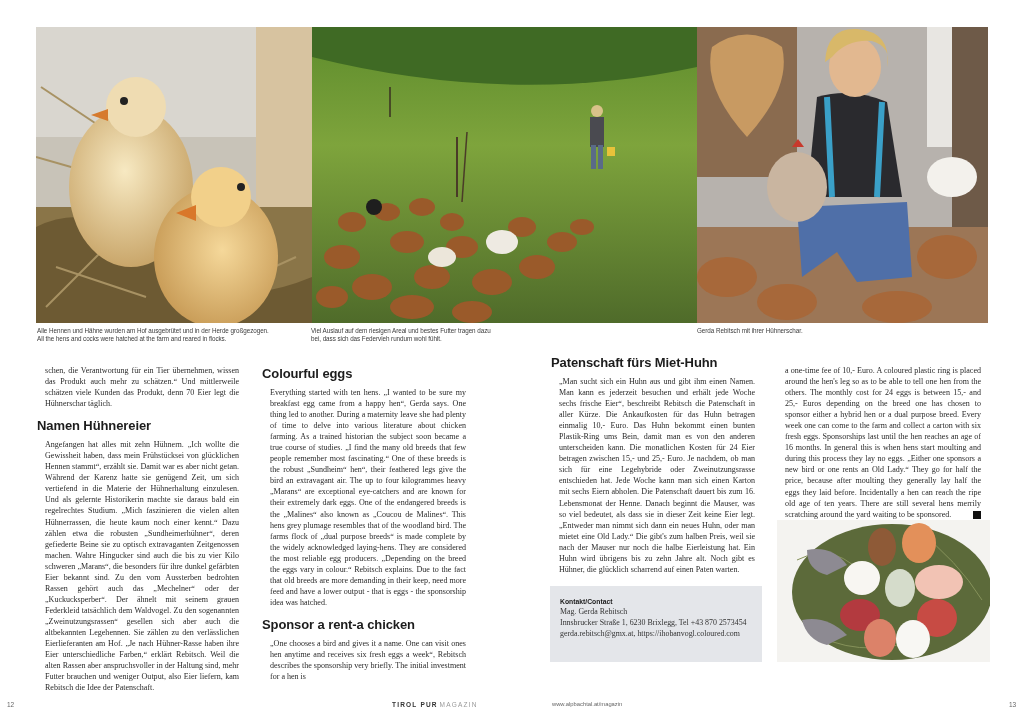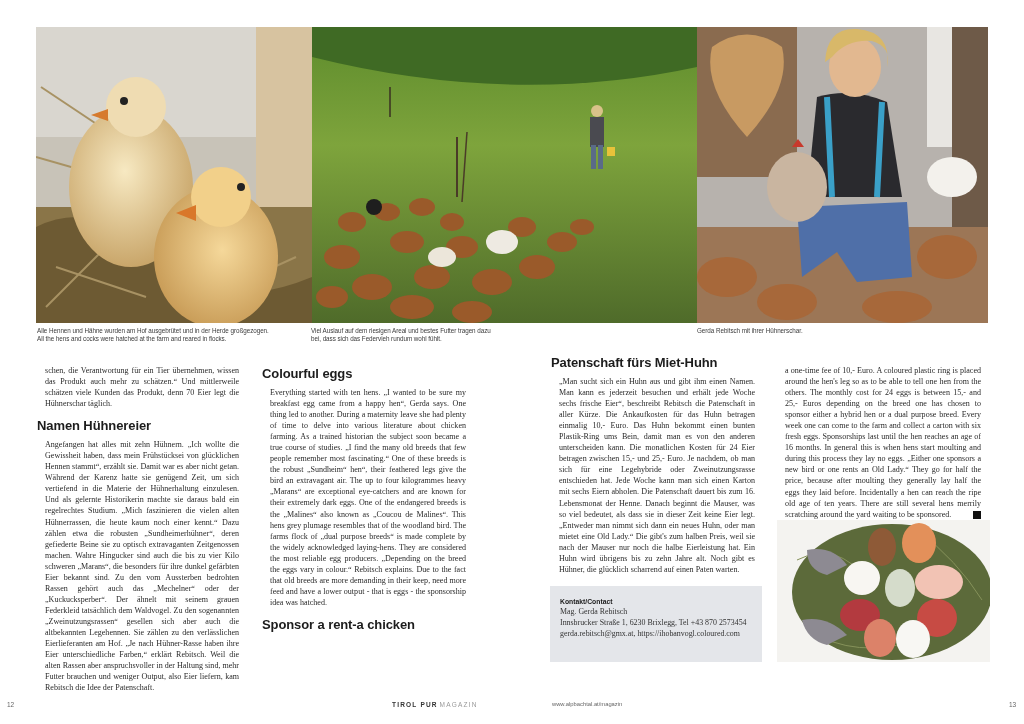--- a/index.html
+++ b/index.html
@@ -142,20 +142,21 @@
   <div class="col" style="left:37px;top:357px;width:210px;">
     <p>schen, die Verantwortung für ein Tier übernehmen, wissen das Produkt auch mehr zu schätzen.“ Und mittlerweile schätzen viele Kunden das Produkt, denn 70 Eier legt die Hühnerschar täglich.</p>
     <div class="head">Namen Hühnereier</div>
     <p>Angefangen hat alles mit zehn Hühnern. „Ich wollte die Gewissheit haben, dass mein Frühstücksei von glücklichen Hennen stammt“, erzählt sie. Damit war es aber nicht getan. Während der Karenz hatte sie genügend Zeit, um sich vertiefend in die Materie der Hühnerhaltung einzulesen. Und als gelernte Historikerin machte sie daraus bald ein regelrechtes Studium. „Mich faszinieren die vielen alten Hühnerrassen, die heute kaum noch einer kennt.“ Dazu zählen etwa die robusten „Sundheimerhühner“, deren gefiederte Beine sie zu optisch extravaganten Zeitgenossen machen. Wahre Hingucker sind auch die bis zu vier Kilo schweren „Marans“, die besonders für ihre dunkel gefärbten Eier bekannt sind. Zu den vom Aussterben bedrohten Rassen gehört auch das „Mechelner“ oder der „Kuckucksperber“. Der ähnelt mit seinem grauen Federkleid tatsächlich dem Waldvogel. Zu den sogenannten „Zweinutzungsrassen“ gesellen sich aber auch die altbekannten Legehennen. Sie zählen zu den verlässlichen Eierlieferanten am Hof. „Je nach Hühner-Rasse haben ihre Eier unterschiedliche Farben,“ erklärt Rebitsch. Weil die alten Rassen aber anspruchsvoller in der Haltung sind, mehr Futter brauchen und weniger Output, also Eier liefern, kam Rebitsch die Idee der Patenschaft.</p>
   </div>
 
   <div class="col" style="left:262px;top:357px;width:212px;">
     <div class="head">Colourful eggs</div>
     <p>Everything started with ten hens. „I wanted to be sure my breakfast egg came from a happy hen“, Gerda says. One thing led to another. During a maternity leave she had plenty of time to delve into various literature about chicken farming. As a trained historian the subject soon became a true course of studies. „I find the many old breeds that few people remember most fascinating.“ One of these breeds is the robust „Sundheim“ hen“, their feathered legs give the bird an extravagant air. The up to four kilogrammes heavy „Marans“ are exceptional eye-catchers and are known for their extremely dark eggs. One of the endangered breeds is the „Malines“ also known as „Coucou de Malines“. This hens grey plumage resembles that of the woodland bird. The farms flock of „dual purpose breeds“ is made complete by the widely acknowledged laying-hens. They are considered the most reliable egg producers. „Depending on the breed the eggs vary in colour.“ Rebitsch explains. Due to the fact that old breeds are more demanding in their keep, need more feed and have a lower output - that is eggs - the sponsorship idea was hatched.</p>
     <div class="head">Sponsor a rent-a chicken</div>
+    <p>„One chooses a bird and gives it a name. One can visit ones hen anytime and receives six fresh eggs a week“, Rebitsch describes the sponsorship very briefly. The initial investment for a hen is</p>
   </div>
 
   <div class="col" style="left:551px;top:357px;width:212px;">
     <div class="head first">Patenschaft fürs Miet-Huhn</div>
     <p>„Man sucht sich ein Huhn aus und gibt ihm einen Namen. Man kann es jederzeit besuchen und erhält jede Woche sechs frische Eier“, beschreibt Rebitsch die Patenschaft in aller Kürze. Die Ankaufkosten für das Huhn betragen einmalig 10,- Euro. Das Huhn bekommt einen bunten Plastik-Ring ums Bein, damit man es von den anderen unterscheiden kann. Die monatlichen Kosten für 24 Eier betragen zwischen 15,- und 25,- Euro. Je nachdem, ob man sich für eine Legehybride oder Zweinutzungsrasse entschieden hat. Jede Woche kann man sich einen Karton mit sechs Eiern abholen. Die Patenschaft dauert bis zum 16. Lebensmonat der Henne. Danach beginnt die Mauser, was so viel bedeutet, als dass sie in dieser Zeit keine Eier legt. „Entweder man nimmt sich dann ein neues Huhn, oder man mietet eine Old Lady.“ Die gibt's zum halben Preis, weil sie nach der Mauser nur noch die halbe Eierleistung hat. Ein Huhn wird übrigens bis zu zehn Jahre alt. Noch gibt es Hühner, die glücklich scharrend auf einen Paten warten.</p>
   </div>
 
   <div class="col" style="left:777px;top:357px;width:212px;">
     <p><span>a one-time fee of 10,- Euro. A coloured plastic ring is placed around the hen's leg so as to be able to tell one hen from the others. The monthly cost for 24 eggs is between 15,- and 25,- Euros depending on the breed one has chosen to sponsor either a hybrid hen or a dual purpose breed. Every week one can come to the farm and collect a carton with six fresh eggs. Sponsorships last until the hen reaches an age of 16 months. In general this is when hens start moulting and during this process they lay no eggs. „Either one sponsors a new bird or one rents an Old Lady.“ They go for half the price, because after moulting they generally lay half the eggs they laid before. Incidentally a hen can reach the ripe old age of ten years. There are still several hens merrily scratching around the yard waiting to be sponsored.</span><span class="endmark"></span></p>
   </div>

